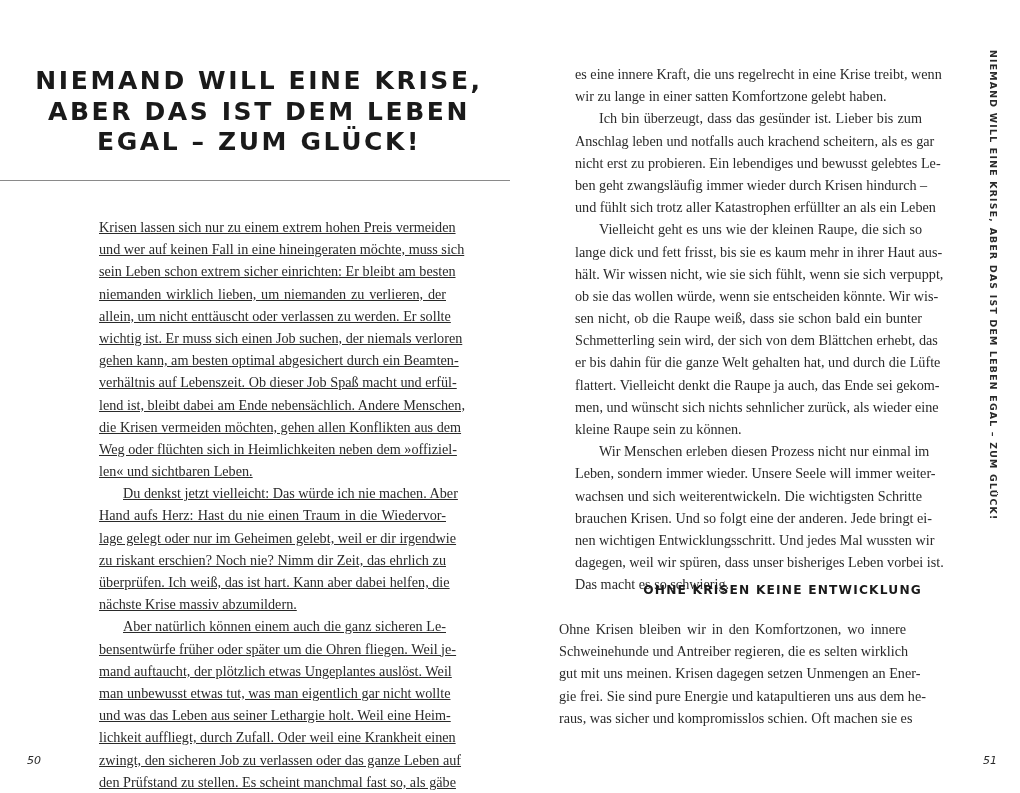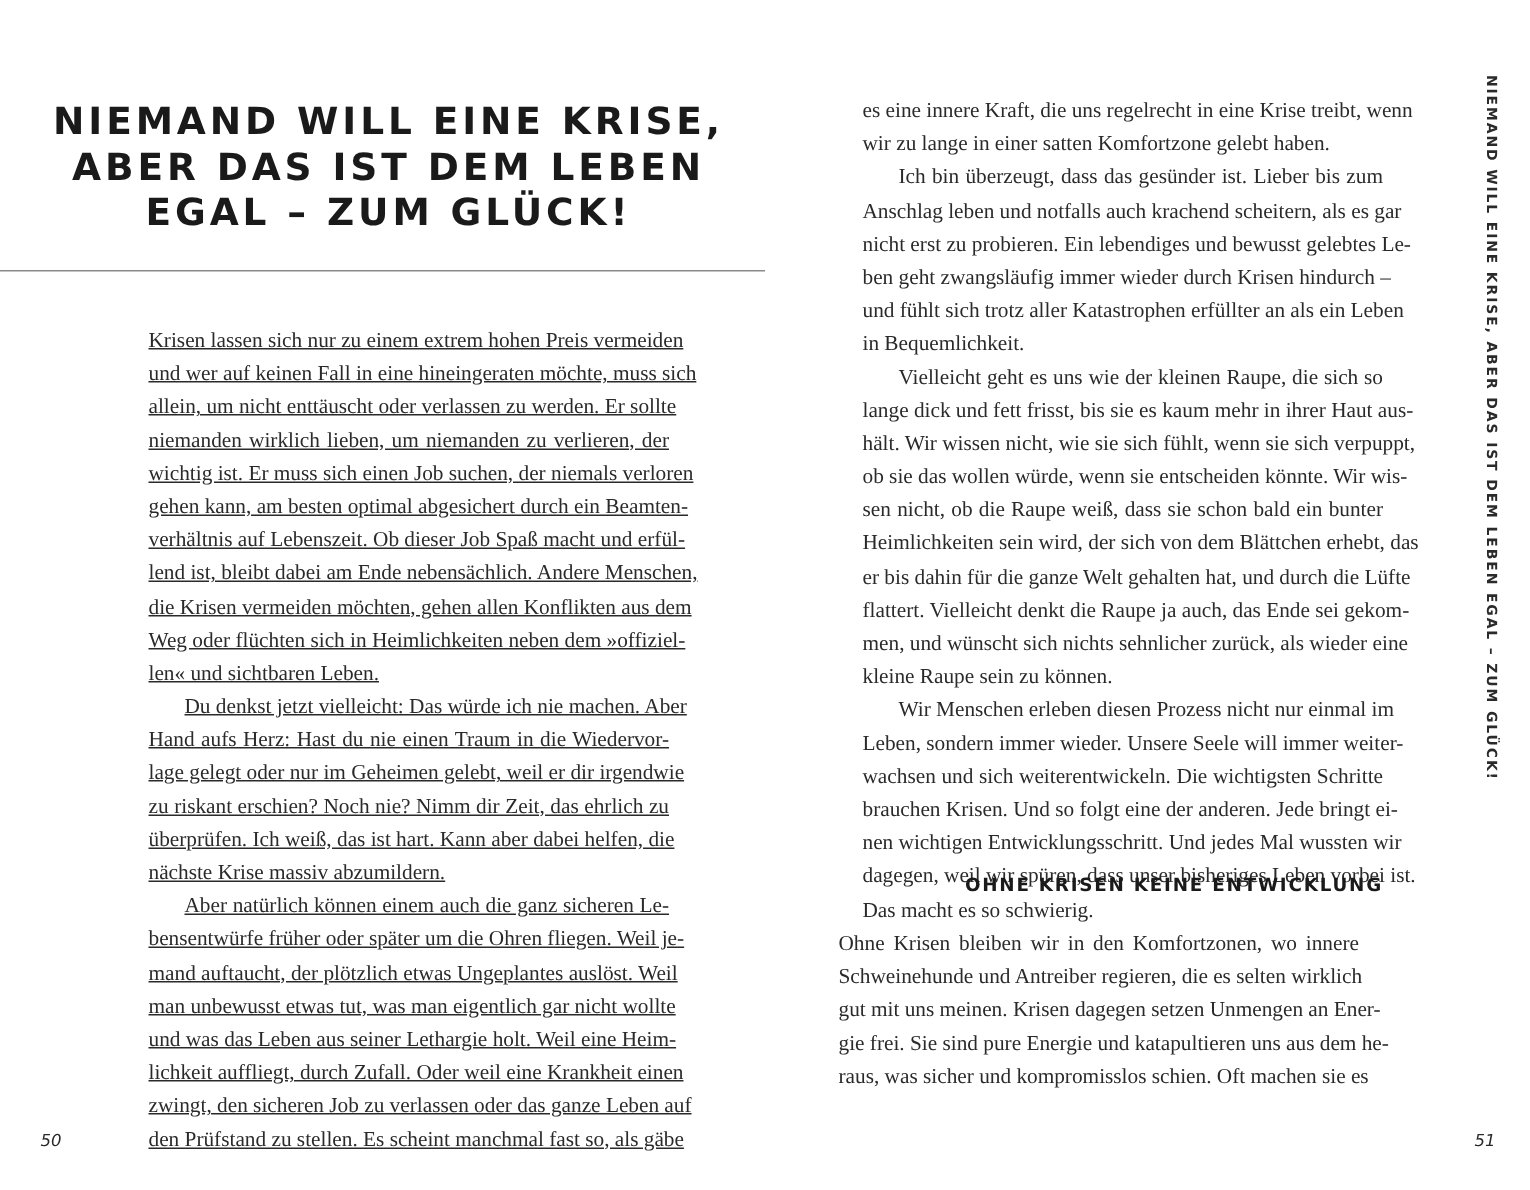--- a/index.html
+++ b/index.html
@@ -58,22 +58,23 @@
       <span>ABER DAS IST DEM LEBEN</span>
       <span>EGAL – ZUM GLÜCK!</span>
     </h1>
     <div class="rule"></div>
     <div class="page-number pn-left">50</div>
   </div>
 
   <div class="text-col col-left" id="left-body">
       <span class="line">Krisen lassen sich nur zu einem extrem hohen Preis vermeiden</span>
       <span class="line">und wer auf keinen Fall in eine hineingeraten möchte, muss sich</span>
+      <span class="line">sein Leben schon extrem sicher einrichten: Er bleibt am besten</span>
+      <span class="line">niemanden wirklich lieben, um niemanden zu verlieren, der</span>
       <span class="line">allein, um nicht enttäuscht oder verlassen zu werden. Er sollte</span>
-      <span class="line">niemanden wirklich lieben, um niemanden zu verlieren, der</span>
       <span class="line">wichtig ist. Er muss sich einen Job suchen, der niemals verloren</span>
       <span class="line">gehen kann, am besten optimal abgesichert durch ein Beamten-</span>
       <span class="line">verhältnis auf Lebenszeit. Ob dieser Job Spaß macht und erfül-</span>
       <span class="line">lend ist, bleibt dabei am Ende nebensächlich. Andere Menschen,</span>
       <span class="line">die Krisen vermeiden möchten, gehen allen Konflikten aus dem</span>
       <span class="line">Weg oder flüchten sich in Heimlichkeiten neben dem »offiziel-</span>
       <span class="line last">len« und sichtbaren Leben.</span>
       <span class="line indent">Du denkst jetzt vielleicht: Das würde ich nie machen. Aber</span>
       <span class="line">Hand aufs Herz: Hast du nie einen Traum in die Wiedervor-</span>
       <span class="line">lage gelegt oder nur im Geheimen gelebt, weil er dir irgendwie</span>
@@ -95,27 +96,26 @@
   </div>
 
   <div class="text-col col-right" id="right-body">
       <span class="line">es eine innere Kraft, die uns regelrecht in eine Krise treibt, wenn</span>
       <span class="line last">wir zu lange in einer satten Komfortzone gelebt haben.</span>
       <span class="line indent">Ich bin überzeugt, dass das gesünder ist. Lieber bis zum</span>
       <span class="line">Anschlag leben und notfalls auch krachend scheitern, als es gar</span>
       <span class="line">nicht erst zu probieren. Ein lebendiges und bewusst gelebtes Le-</span>
       <span class="line">ben geht zwangsläufig immer wieder durch Krisen hindurch –</span>
       <span class="line">und fühlt sich trotz aller Katastrophen erfüllter an als ein Leben</span>
-      <span class="line last">in Bequemlichkeit.</span>
       <span class="line indent">Vielleicht geht es uns wie der kleinen Raupe, die sich so</span>
       <span class="line">lange dick und fett frisst, bis sie es kaum mehr in ihrer Haut aus-</span>
       <span class="line">hält. Wir wissen nicht, wie sie sich fühlt, wenn sie sich verpuppt,</span>
       <span class="line">ob sie das wollen würde, wenn sie entscheiden könnte. Wir wis-</span>
       <span class="line">sen nicht, ob die Raupe weiß, dass sie schon bald ein bunter</span>
-      <span class="line">Heimlichkeiten sein wird, der sich von dem Blättchen erhebt, das</span>
+      <span class="line">Schmetterling sein wird, der sich von dem Blättchen erhebt, das</span>
       <span class="line">er bis dahin für die ganze Welt gehalten hat, und durch die Lüfte</span>
       <span class="line">flattert. Vielleicht denkt die Raupe ja auch, das Ende sei gekom-</span>
       <span class="line">men, und wünscht sich nichts sehnlicher zurück, als wieder eine</span>
       <span class="line last">kleine Raupe sein zu können.</span>
       <span class="line indent">Wir Menschen erleben diesen Prozess nicht nur einmal im</span>
       <span class="line">Leben, sondern immer wieder. Unsere Seele will immer weiter-</span>
       <span class="line">wachsen und sich weiterentwickeln. Die wichtigsten Schritte</span>
       <span class="line">brauchen Krisen. Und so folgt eine der anderen. Jede bringt ei-</span>
       <span class="line">nen wichtigen Entwicklungsschritt. Und jedes Mal wussten wir</span>
       <span class="line">dagegen, weil wir spüren, dass unser bisheriges Leben vorbei ist.</span>

